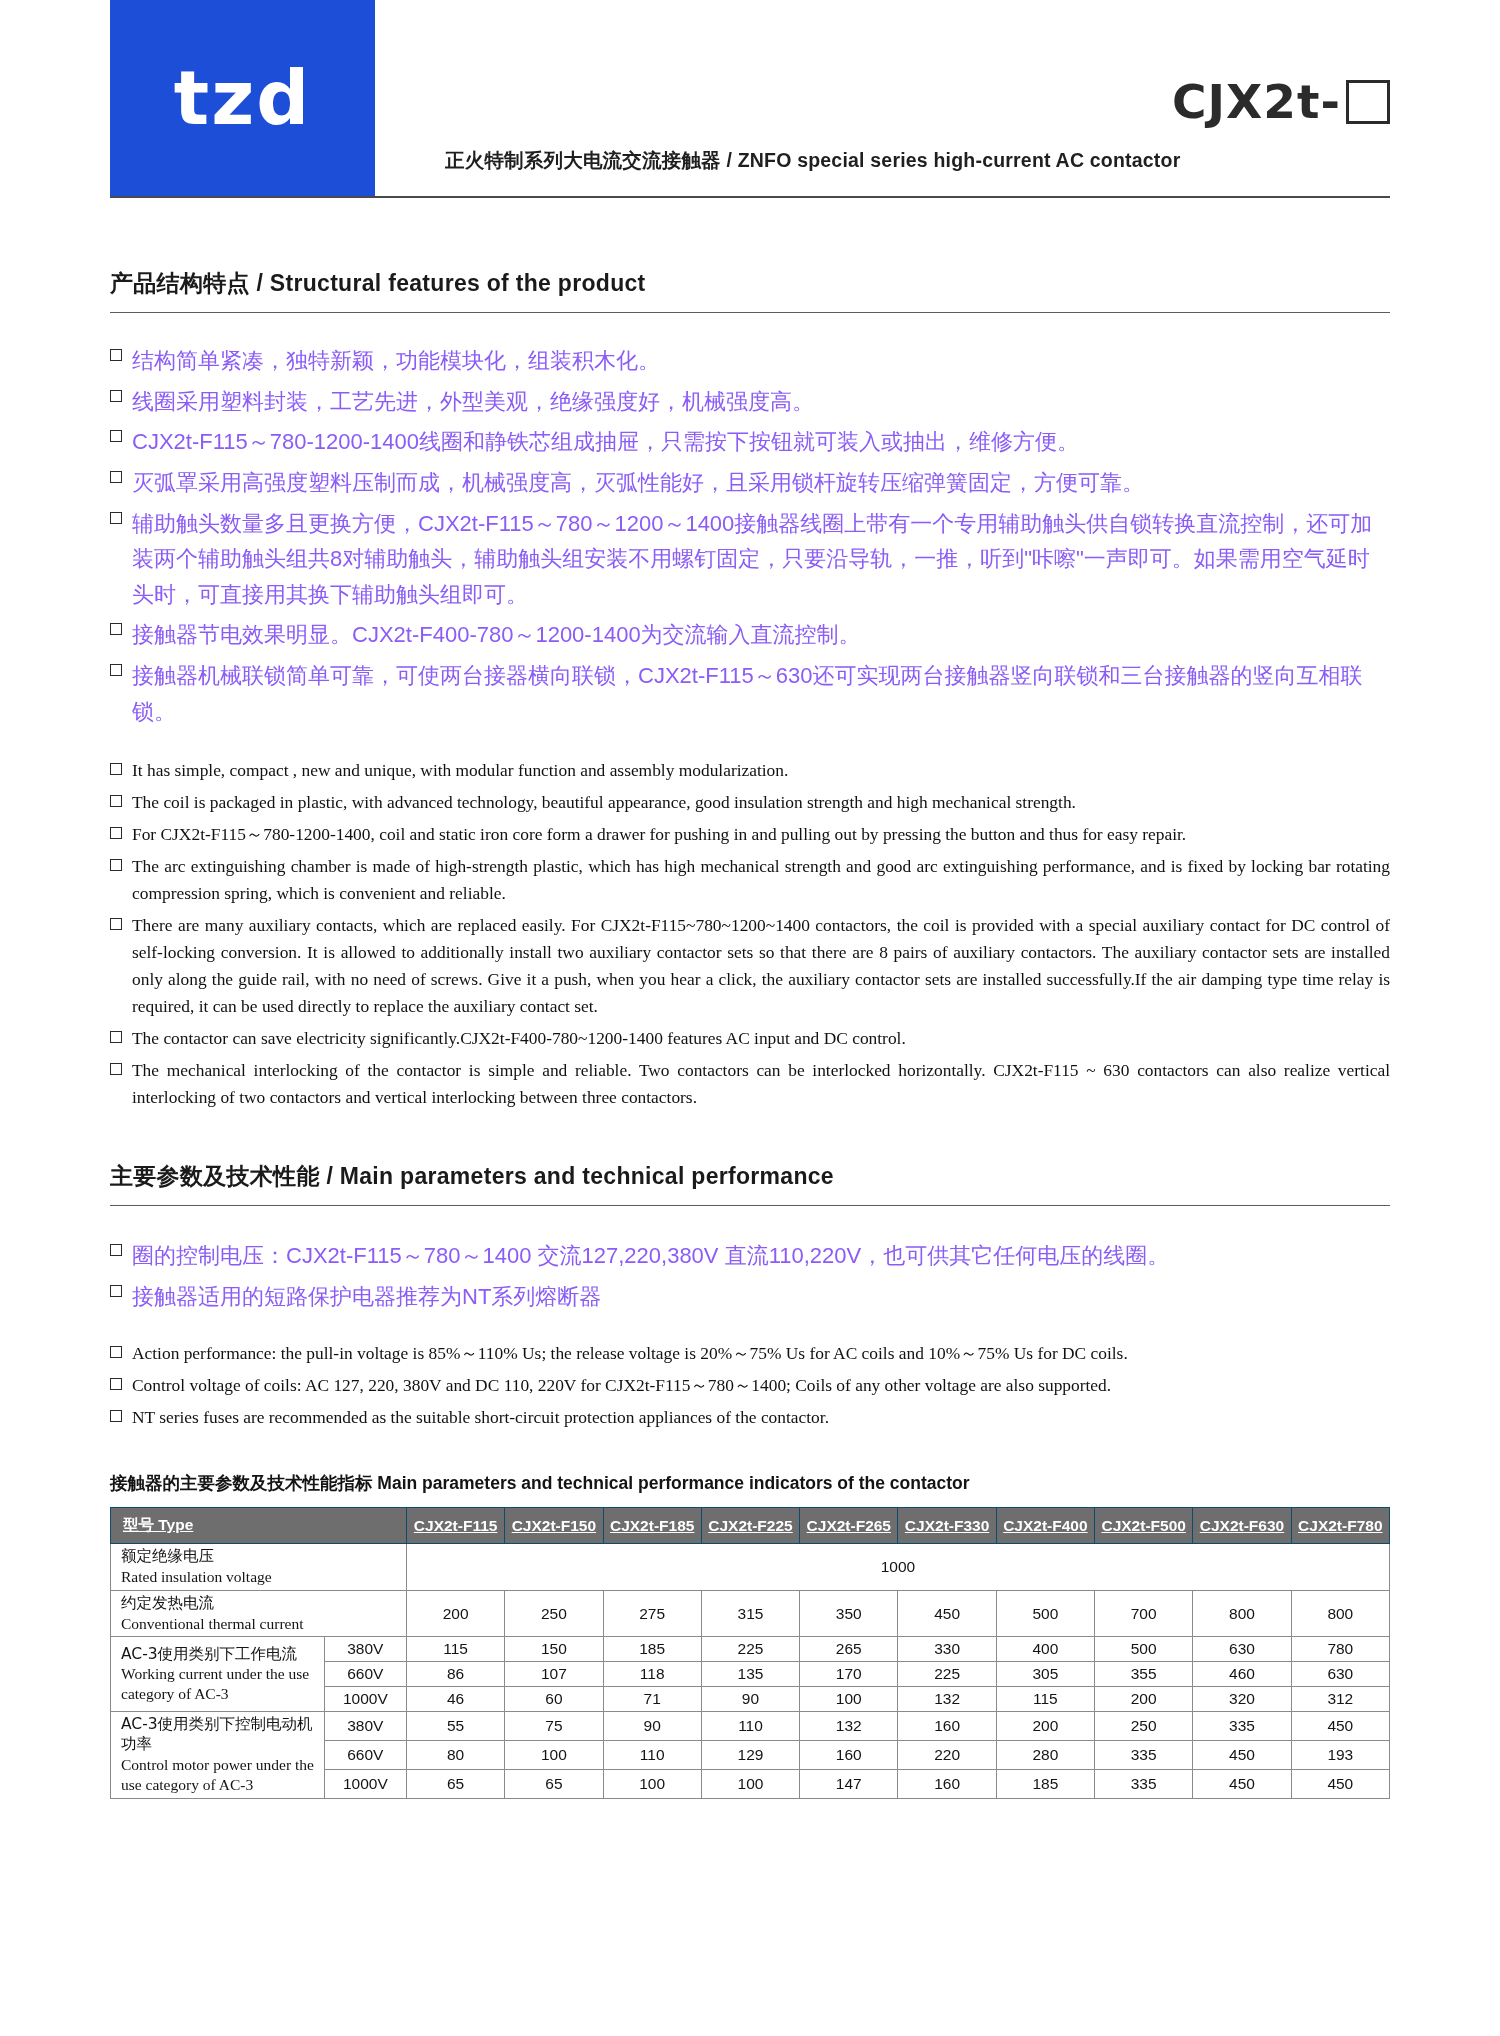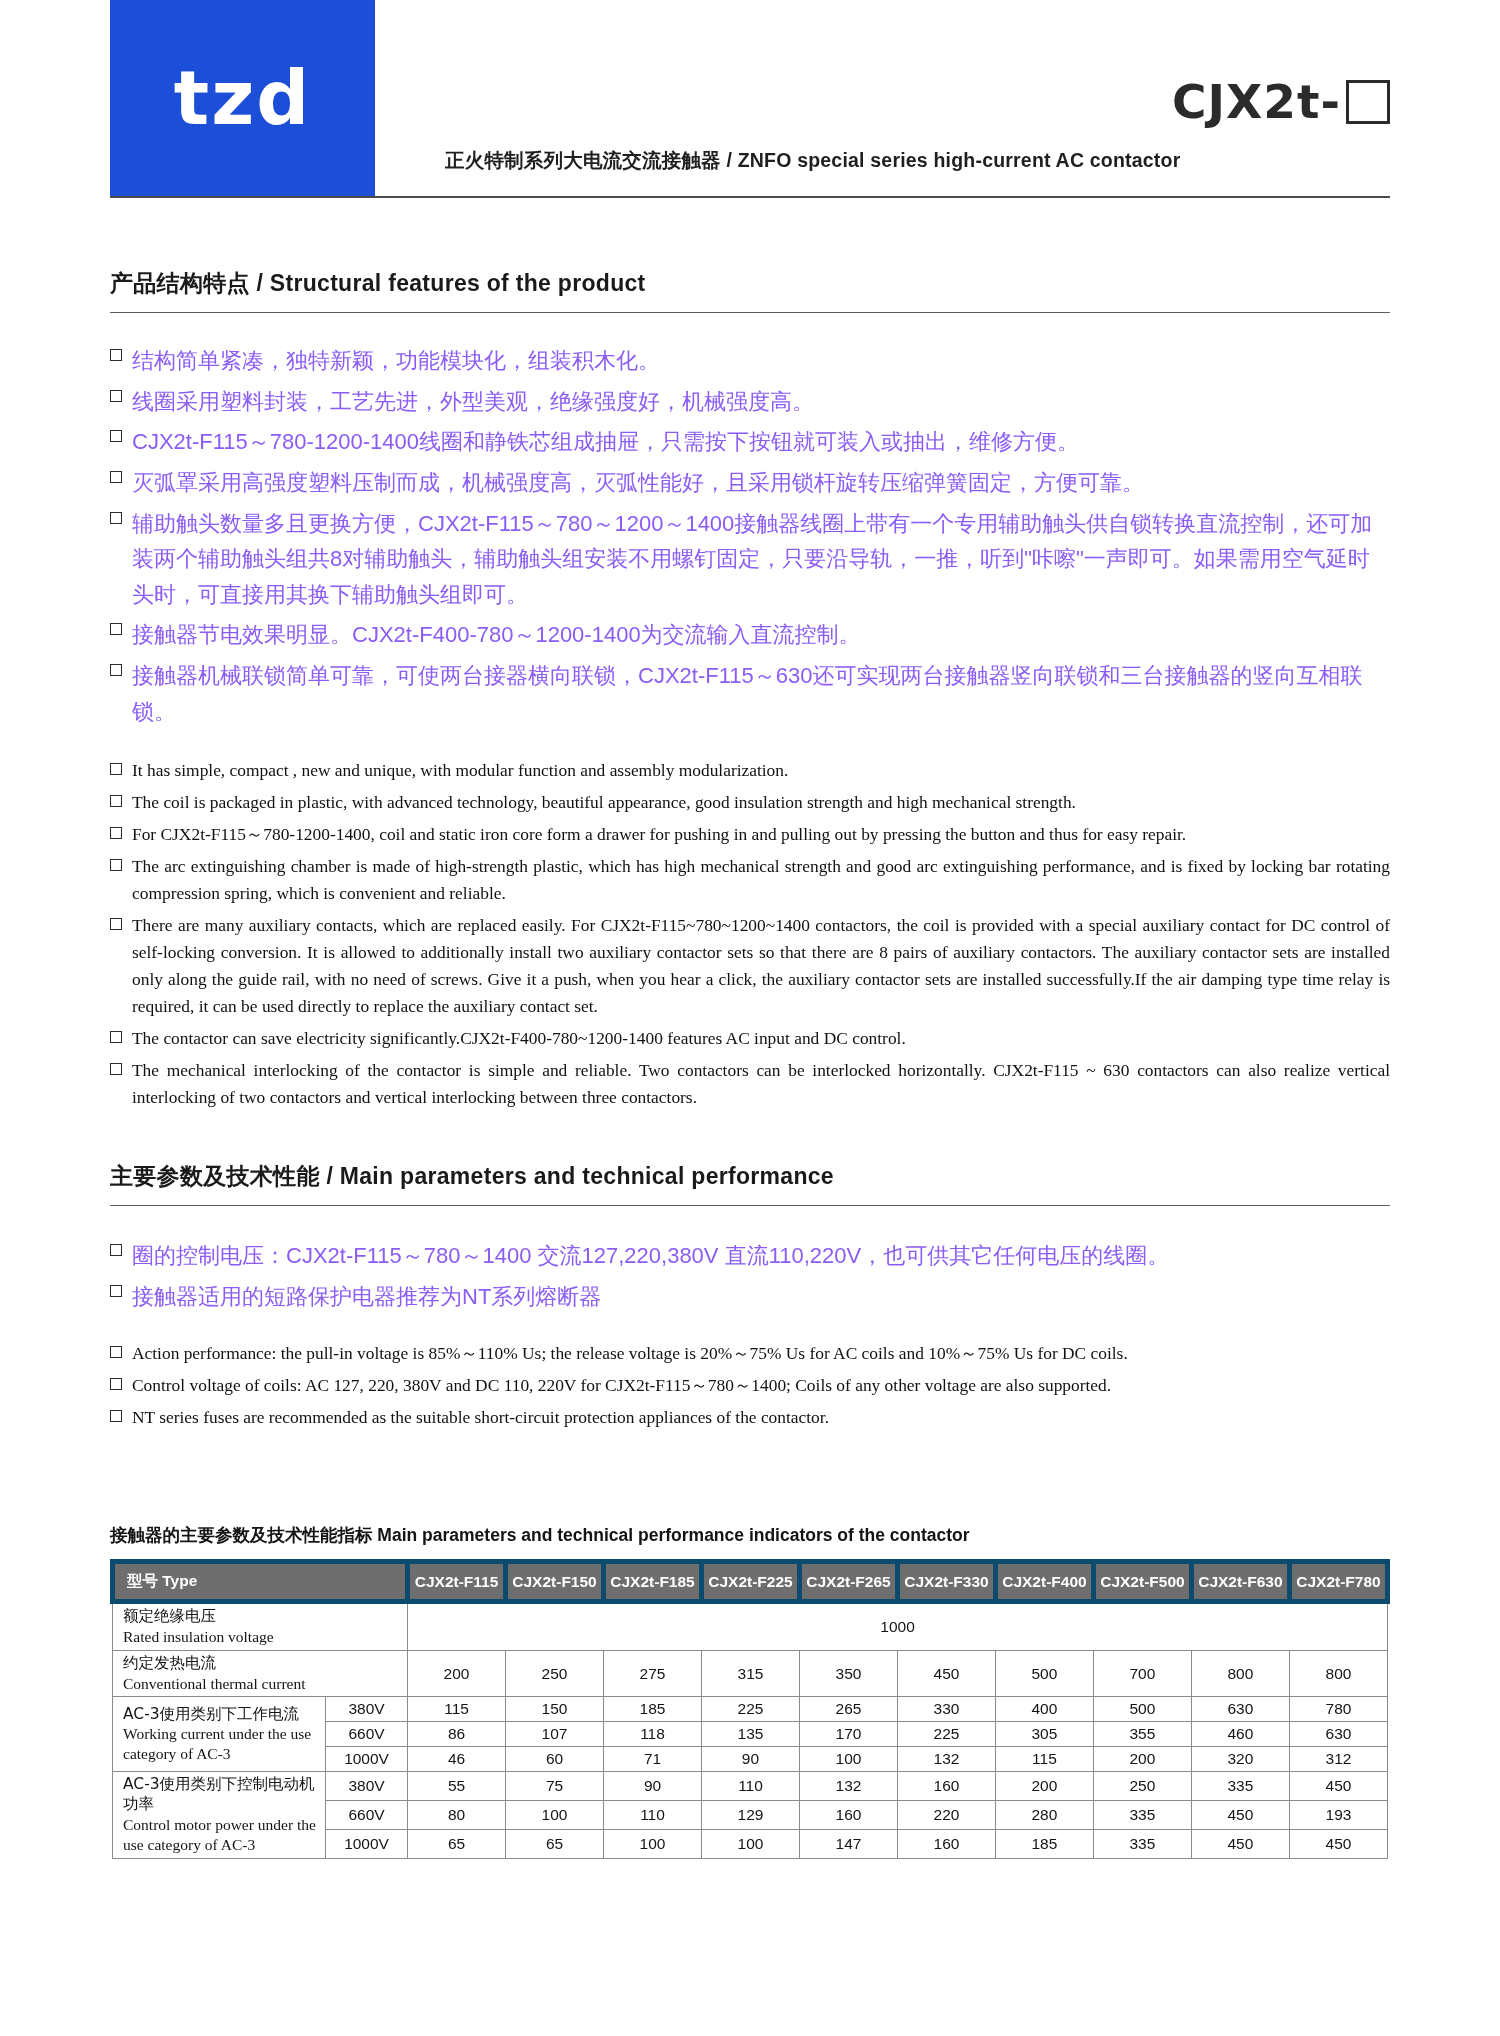--- a/index.html
+++ b/index.html
@@ -160,21 +160,22 @@
     text-align: center;
     padding: 3px 2px;
     color: #141414;
   }
   table.spec thead th {
     background: #6e6e6e;
     color: #ffffff;
     font-weight: bold;
     font-size: 15.5px;
     padding: 7px 2px;
-    border: 5px solid #0c4a6e;
+    border: 1px solid #0c4a6e;
+    text-decoration: underline;
   }
   .row-label {
     text-align: left !important;
     padding-left: 10px !important;
     line-height: 1.28;
     font-size: 15.5px;
   }
   .row-label .cn {
     font-family: "DejaVu Sans", sans-serif;
     display: block;
@@ -257,21 +258,21 @@
       <li><span class="sq"></span><span>接触器适用的短路保护电器推荐为NT系列熔断器</span></li>
     </ul>
 
     <ul class="bullets en-list" style="margin-top:26px;">
       <li><span class="sq"></span><span>Action performance: the pull-in voltage is 85%～110% Us; the release voltage is 20%～75% Us for AC coils and 10%～75% Us for DC coils.</span></li>
       <li><span class="sq"></span><span>Control voltage of coils: AC 127, 220, 380V and DC 110, 220V for CJX2t-F115～780～1400; Coils of any other voltage are also supported.</span></li>
       <li><span class="sq"></span><span>NT series fuses are recommended as the suitable short-circuit protection appliances of the contactor.</span></li>
     </ul>
   </div>
 
-  <div class="section" style="margin-top:92px;">
+  <div class="section" style="margin-top:40px;">
     <div class="table-caption">接触器的主要参数及技术性能指标 Main parameters and technical performance indicators of the contactor</div>
 
     <table class="spec">
       <colgroup>
         <col style="width:200px">
         <col style="width:77px">
         <col style="width:92px">
         <col style="width:92px">
         <col style="width:92px">
         <col style="width:92px">

